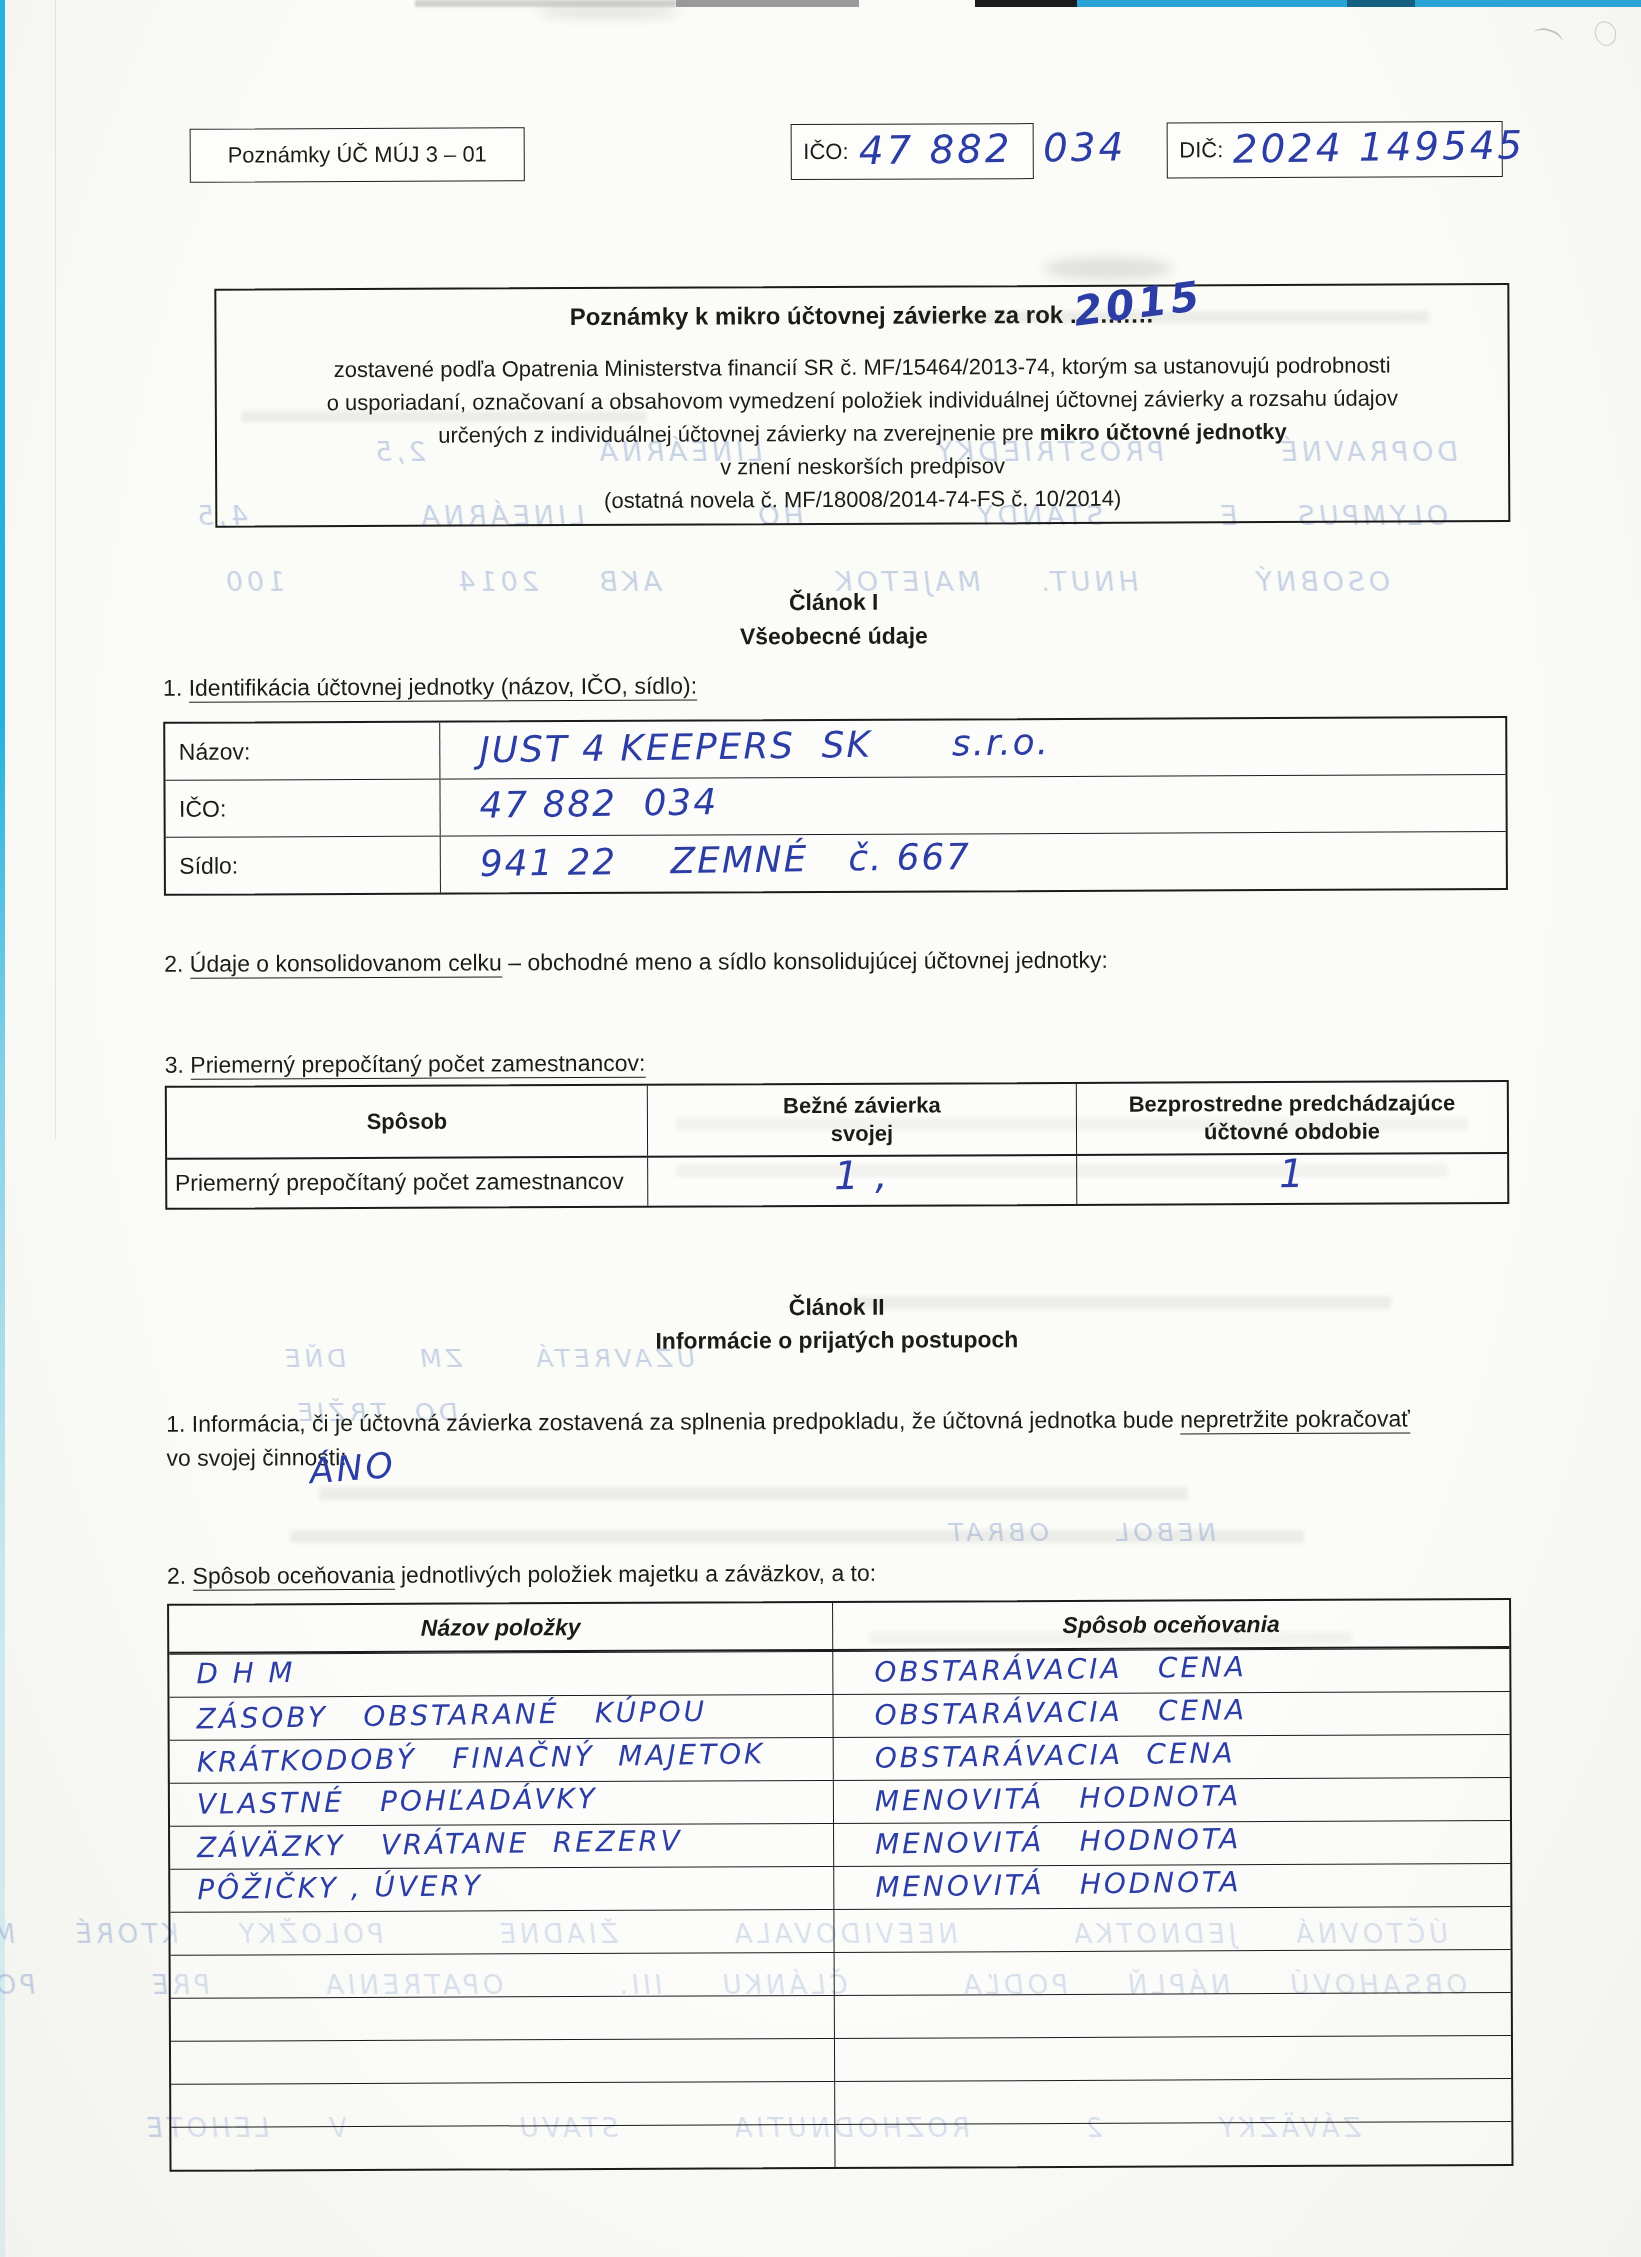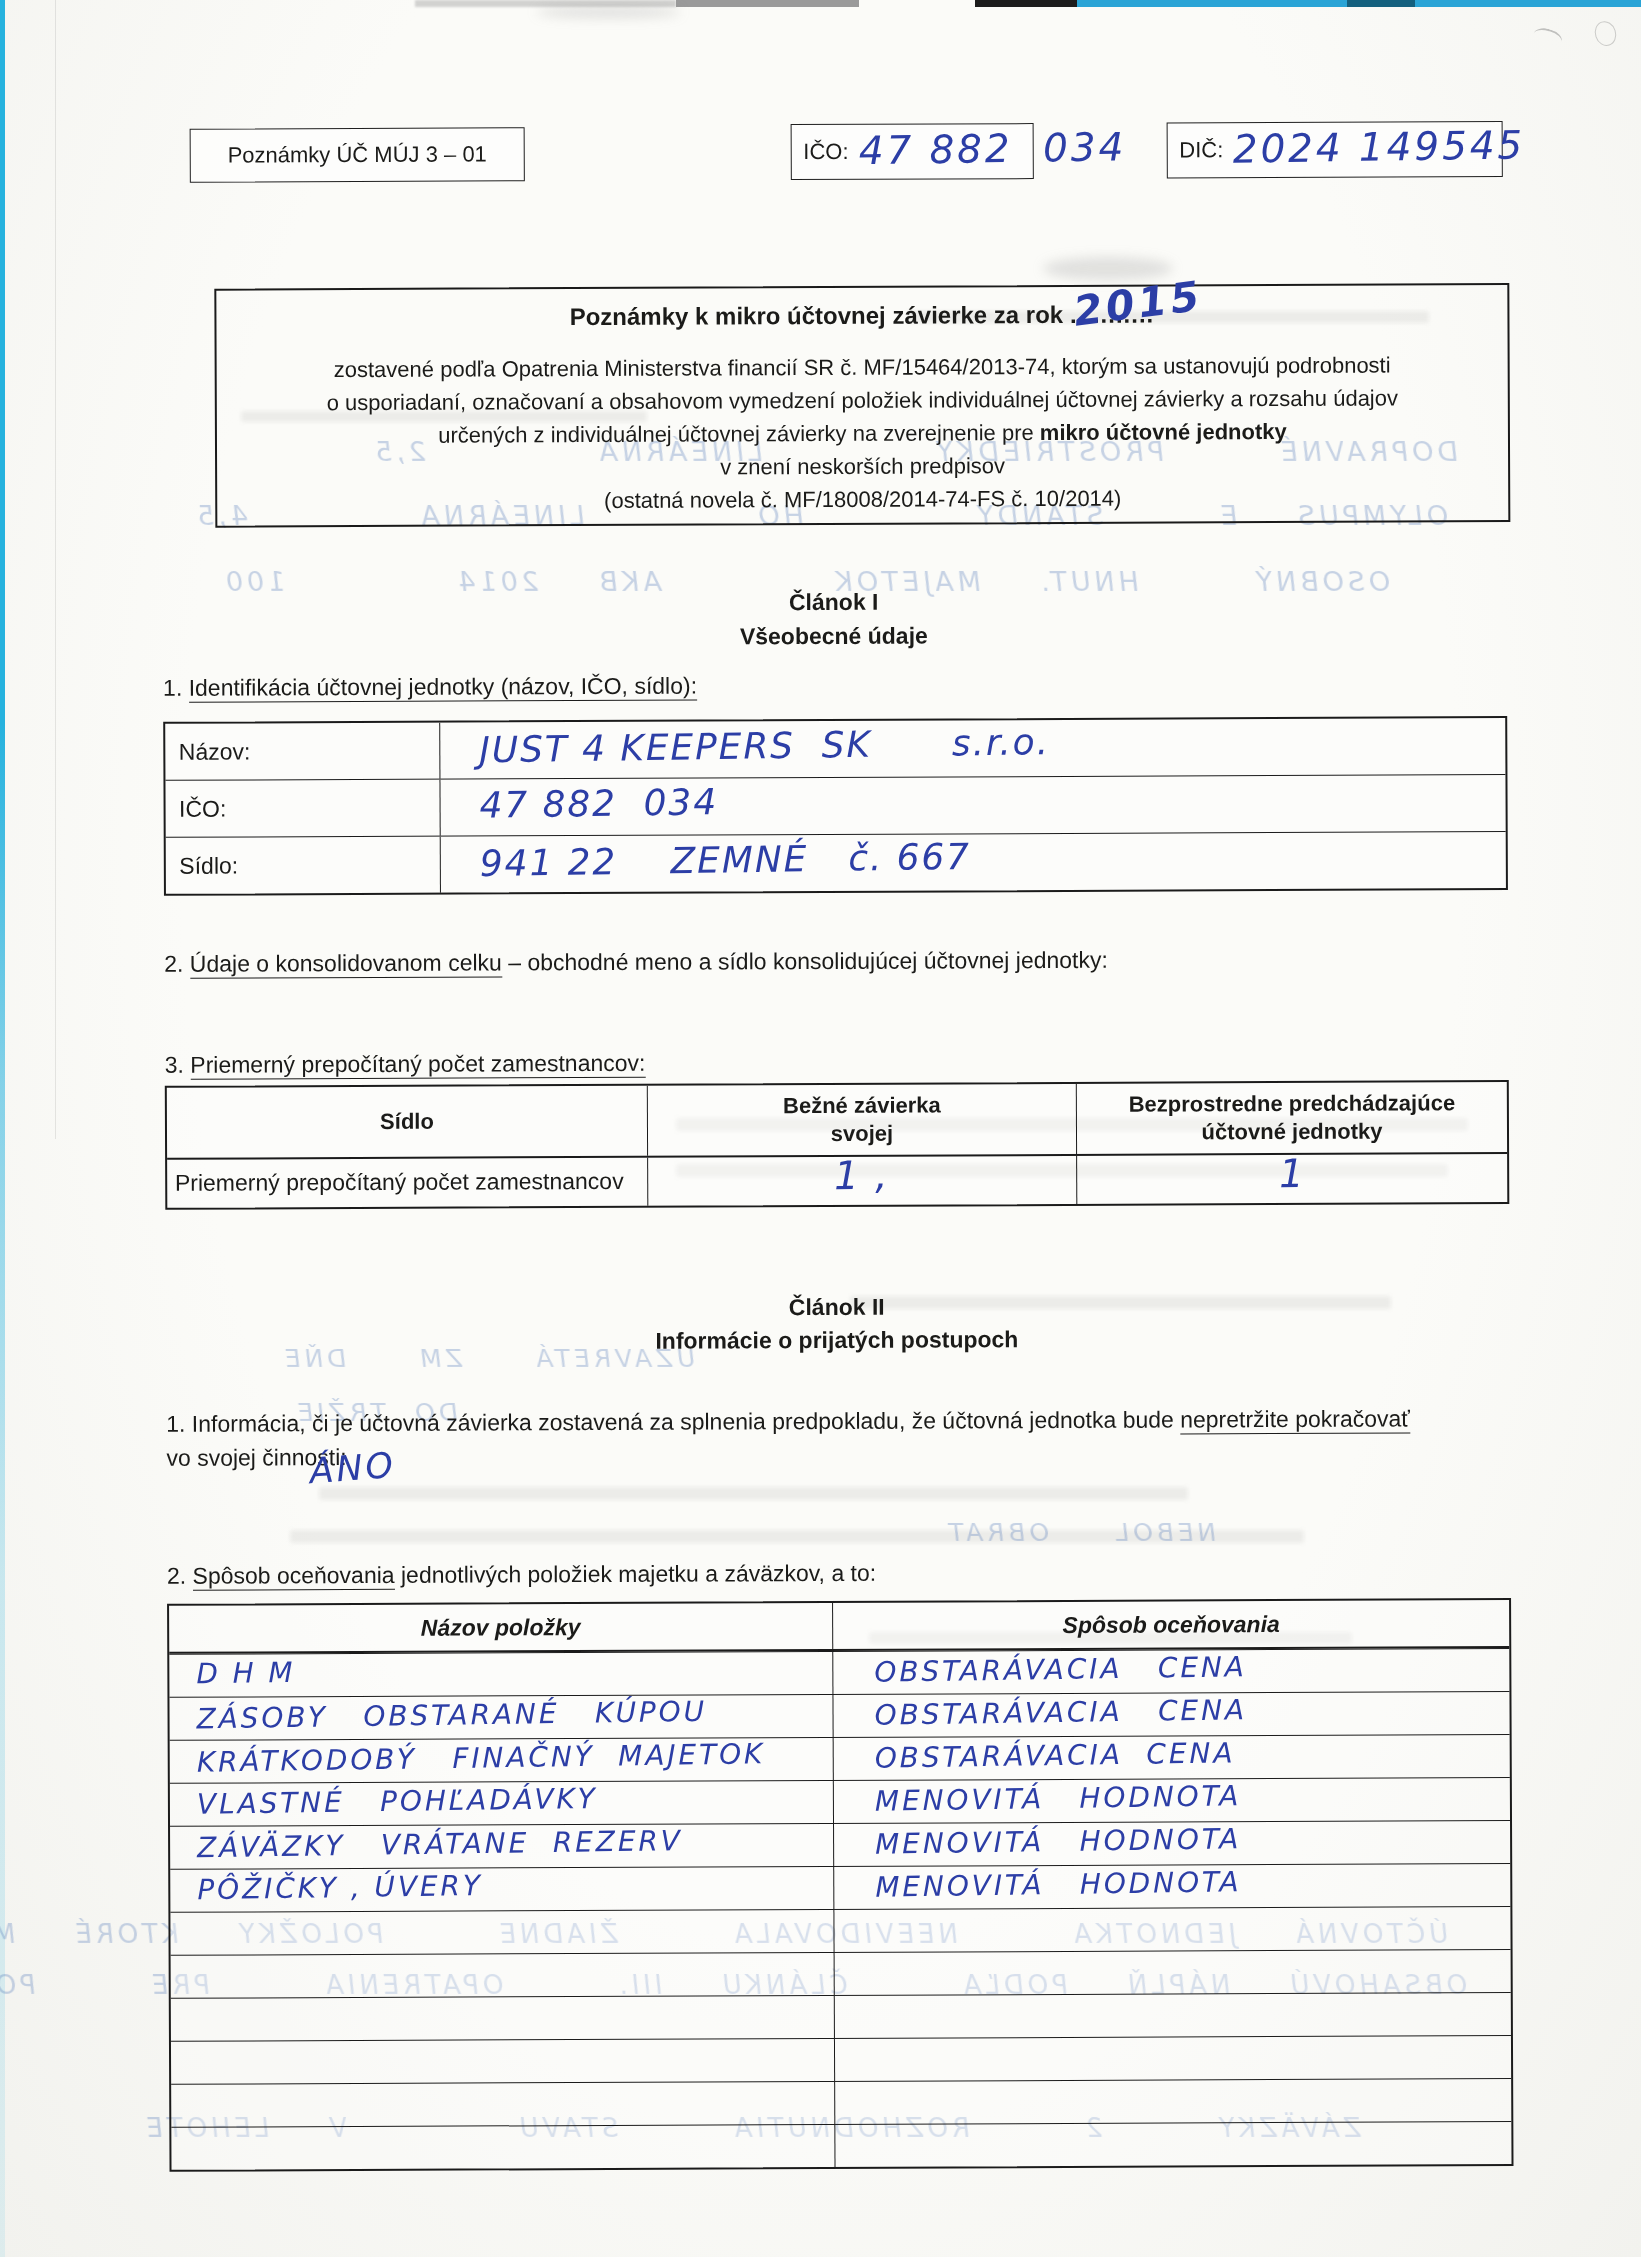--- a/index.html
+++ b/index.html
@@ -185,29 +185,29 @@
       <span>2. </span><span class="ul">Údaje o konsolidovanom celku</span><span> – obchodné meno a sídlo konsolidujúcej účtovnej jednotky:</span>
     </div>
 
     <div class="item-line" style="top:1049px;">
       <span>3. </span><span class="ul">Priemerný prepočítaný počet zamestnancov:</span>
     </div>
 
     <div class="empt">
       <div class="empt-hrow">
         <div class="cell c1">
-            <span>Sídlo</span>
+            <span>Spôsob</span>
           </div>
         <div class="cell c2">
             <span>Bežné závierka</span>
             <span>svojej</span>
           </div>
         <div class="cell c3">
             <span>Bezprostredne predchádzajúce</span>
-            <span>účtovné jednotky</span>
+            <span>účtovné obdobie</span>
           </div>
       </div>
       <div class="empt-drow">
         <div class="c1">Priemerný prepočítaný počet zamestnancov</div>
         <div class="c2 num">
             <span class="hw">1 ,</span>
           </div>
         <div class="c3 num">
             <span class="hw">1</span>
           </div>

